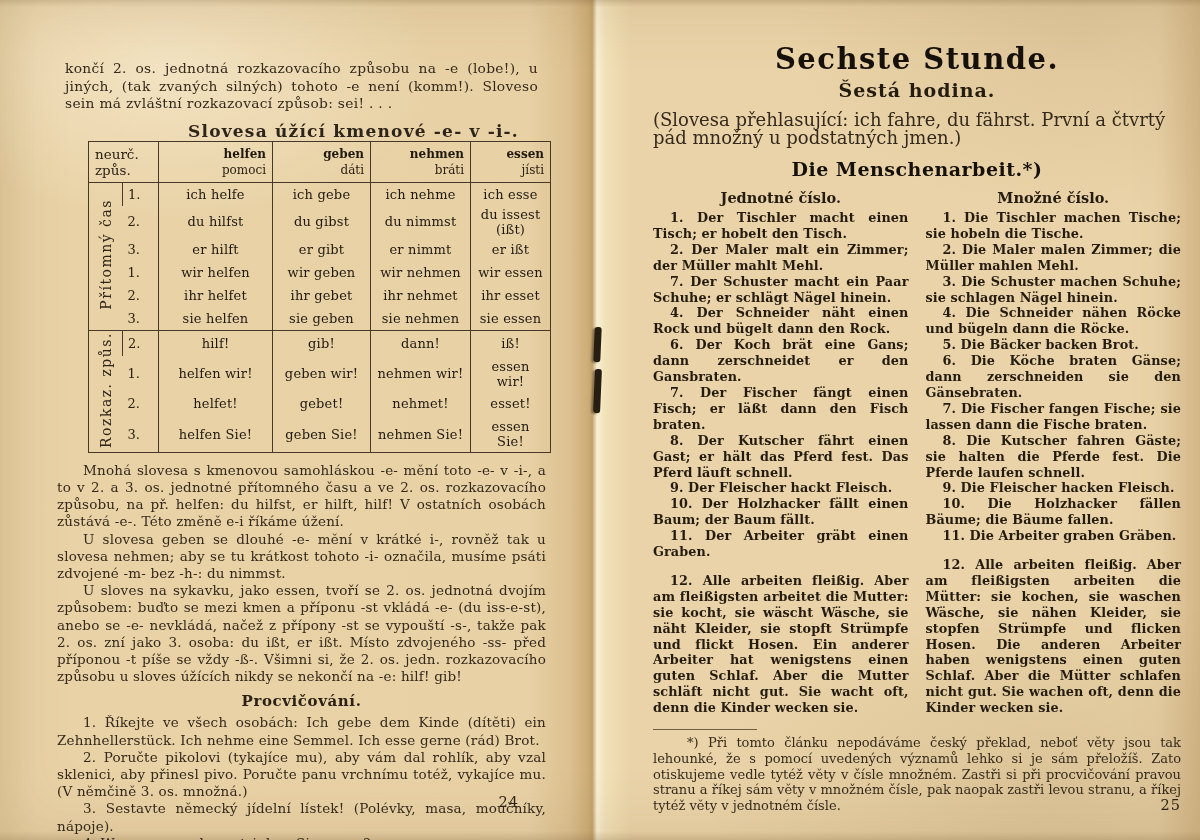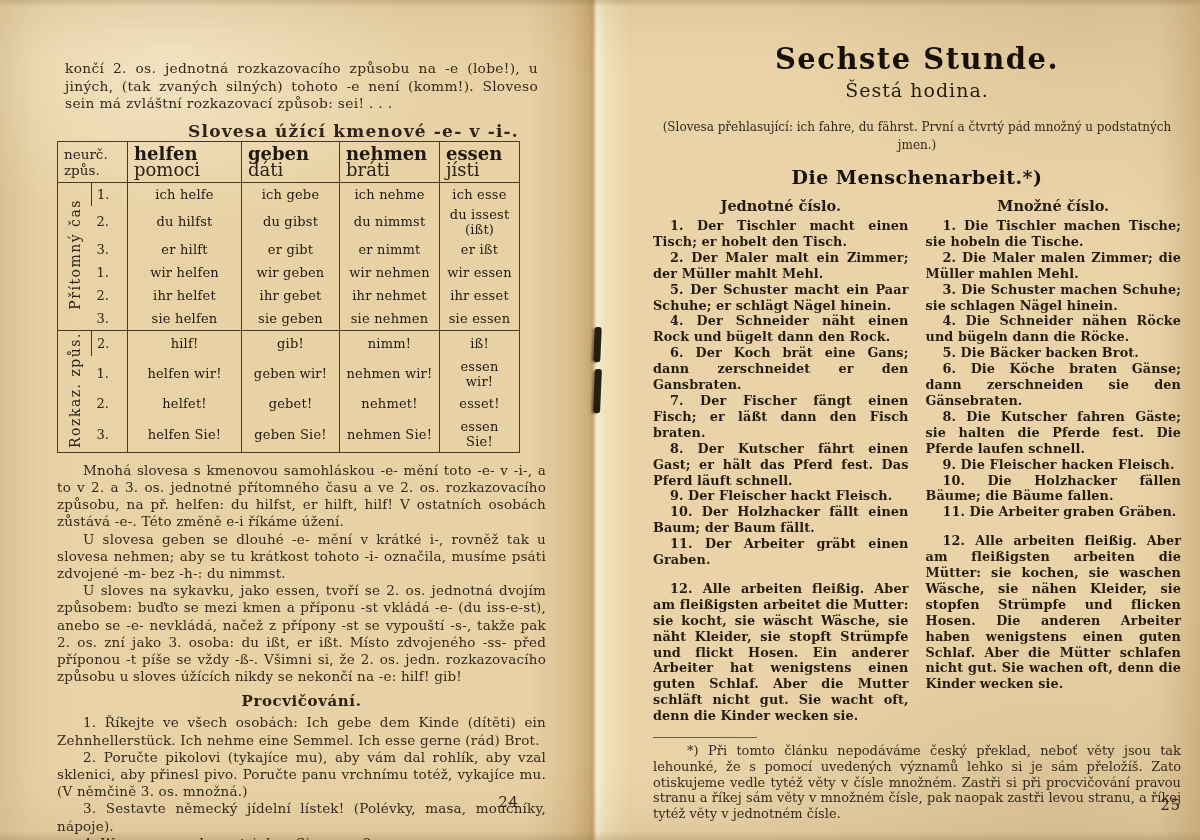--- a/index.html
+++ b/index.html
@@ -34,44 +34,44 @@
     transform:rotate(2.5deg);}
   .stitch.s1{top:327px;height:35px;}
   .stitch.s2{top:369px;height:44px;}
 
   
   .page{position:absolute;}
   .page.left{left:57px;top:52px;width:489px;}
   .intro{margin:8px;font-size:13.8px;line-height:17.6px;text-align:justify;letter-spacing:0.3px;}
   .caption{margin:7px 0 0 0;width:462px;text-align:right;font-size:17px;letter-spacing:1.2px;font-weight:bold;color:#2e251a;}
   table.verb{border-collapse:collapse;width:462px;table-layout:fixed;
-    border:1.6px solid #46392a;font-size:13px;color:#2b2215;}
+    border:1.6px solid #46392a;font-size:13px;color:#2b2215;margin-left:31px;}
   table.verb td, table.verb th{border-left:1px solid #46392a;padding:1px 5px;vertical-align:middle;font-weight:normal;}
   table.verb td:first-child, table.verb th:first-child{border-left:none;}
-  tr.head th{border-bottom:1.4px solid #46392a;text-align:left;font-size:18px;line-height:16px;padding:4px 6px;}
+  tr.head th{border-bottom:1.4px solid #46392a;text-align:right;font-size:12px;line-height:16px;padding:4px 6px;}
   tr.head th.corner{text-align:left;font-size:13.5px;}
   .dw{display:block;font-weight:bold;color:#1f1910;}
   .cw{display:block;}
   td.rot{width:34px;text-align:center;padding:0;}
   td.rot span{writing-mode:vertical-rl;transform:rotate(180deg);display:inline-block;
     font-size:14px;letter-spacing:1.5px;color:#2e251a;white-space:nowrap;}
   td.num{width:26px;text-align:left;padding-left:9px;font-size:13px;}
   td.de{font-weight:bold;color:#1f1910;font-size:13px;letter-spacing:0.2px;text-align:center;}
   tr.body td{height:21px;}
   tr.secstart td{border-top:1.4px solid #46392a;}
   .para{margin:0;text-indent:26px;text-align:justify;font-size:13.5px;line-height:17.2px;letter-spacing:0.2px;}
   .para.first{margin-top:9px;}
   .procvic{margin:7px 0 4px 0;text-align:center;font-size:15px;font-weight:bold;letter-spacing:0.6px;color:#2b2215;}
   .exercise{margin:0;text-indent:26px;text-align:justify;font-size:13.5px;line-height:17.2px;letter-spacing:0.2px;}
 
   
   .page.right{left:653px;top:42px;width:528px;}
   .title{margin:0;text-align:center;font-size:29px;font-weight:bold;letter-spacing:1.5px;color:#16100a;}
-  .subtitle{margin:3px 0 0 0;text-align:center;font-size:19px;font-weight:normal;letter-spacing:1px;color:#241c10;}
-  .note{margin:18px 0 0 0;text-align:center;font-size:12px;line-height:17.5px;}
+  .subtitle{margin:3px 0 0 0;text-align:center;font-size:19px;font-weight:bold;letter-spacing:1px;color:#241c10;}
+  .note{margin:10px 0 0 0;font-size:18px;line-height:17.5px;}
   .article{margin:12px 0 0 0;text-align:center;font-size:19px;font-weight:bold;letter-spacing:0.5px;color:#16100a;}
   .cols{display:flex;gap:17px;margin-top:9px;}
   .col{width:256px;}
   .colhead{text-align:center;font-weight:bold;font-size:14.5px;margin-bottom:4px;color:#241c10;}
   .sent{margin:0;text-indent:17px;text-align:justify;font-size:12.8px;line-height:15.9px;
     font-weight:bold;color:#241c10;letter-spacing:0.1px;}
   .sent.gap{margin-top:13px;}
   .fsep{width:104px;border-top:1.2px solid #6e5e43;margin:13px 0 5px 0;}
   .footnote{margin:0;font-size:13px;line-height:15.8px;text-align:justify;text-indent:34px;color:#352b1d;}
 
@@ -161,21 +161,21 @@
         <td class="de">sie helfen</td>
         <td class="de">sie geben</td>
         <td class="de">sie nehmen</td>
         <td class="de">sie essen</td>
       </tr>
       <tr class="body secstart">
         <td class="rot" rowspan="4"><span>Rozkaz. způs.</span></td>
         <td class="num">2.</td>
         <td class="de">hilf!</td>
         <td class="de">gib!</td>
-        <td class="de">nimm!</td>
+        <td class="de">dann!</td>
         <td class="de">iß!</td>
       </tr>
       <tr class="body">
         <td class="num">1.</td>
         <td class="de">helfen wir!</td>
         <td class="de">geben wir!</td>
         <td class="de">nehmen wir!</td>
         <td class="de">essen wir!</td>
       </tr>
       <tr class="body">
@@ -210,38 +210,39 @@
     <h1 class="title">Sechste Stunde.</h1>
     <h2 class="subtitle">Šestá hodina.</h2>
     <p class="note">(Slovesa přehlasující: ich fahre, du fährst. První a čtvrtý pád množný u podstatných jmen.)</p>
     <h3 class="article">Die Menschenarbeit.*)</h3>
 
     <div class="cols">
       <div class="col">
         <div class="colhead">Jednotné číslo.</div>
         <p class="sent">1. Der Tischler macht einen Tisch; er hobelt den Tisch.</p>
         <p class="sent">2. Der Maler malt ein Zimmer; der Müller mahlt Mehl.</p>
-        <p class="sent">5. Der Schuster macht ein Paar Schuhe; er schlägt Nägel hinein.</p>
+        <p class="sent">7. Der Schuster macht ein Paar Schuhe; er schlägt Nägel hinein.</p>
         <p class="sent">4. Der Schneider näht einen Rock und bügelt dann den Rock.</p>
         <p class="sent">6. Der Koch brät eine Gans; dann zerschneidet er den Gansbraten.</p>
         <p class="sent">7. Der Fischer fängt einen Fisch; er läßt dann den Fisch braten.</p>
         <p class="sent">8. Der Kutscher fährt einen Gast; er hält das Pferd fest. Das Pferd läuft schnell.</p>
         <p class="sent">9. Der Fleischer hackt Fleisch.</p>
         <p class="sent">10. Der Holzhacker fällt einen Baum; der Baum fällt.</p>
         <p class="sent">11. Der Arbeiter gräbt einen Graben.</p>
         <p class="sent gap">12. Alle arbeiten fleißig. Aber am fleißigsten arbeitet die Mutter: sie kocht, sie wäscht Wäsche, sie näht Kleider, sie stopft Strümpfe und flickt Hosen. Ein anderer Arbeiter hat wenigstens einen guten Schlaf. Aber die Mutter schläft nicht gut. Sie wacht oft, denn die Kinder wecken sie.</p>
       </div>
       <div class="col">
         <div class="colhead">Množné číslo.</div>
         <p class="sent">1. Die Tischler machen Tische; sie hobeln die Tische.</p>
         <p class="sent">2. Die Maler malen Zimmer; die Müller mahlen Mehl.</p>
         <p class="sent">3. Die Schuster machen Schuhe; sie schlagen Nägel hinein.</p>
         <p class="sent">4. Die Schneider nähen Röcke und bügeln dann die Röcke.</p>
         <p class="sent">5. Die Bäcker backen Brot.</p>
         <p class="sent">6. Die Köche braten Gänse; dann zerschneiden sie den Gänsebraten.</p>
+        <p class="sent">7. Die Fischer fangen Fische; sie lassen dann die Fische braten.</p>
         <p class="sent">8. Die Kutscher fahren Gäste; sie halten die Pferde fest. Die Pferde laufen schnell.</p>
         <p class="sent">9. Die Fleischer hacken Fleisch.</p>
         <p class="sent">10. Die Holzhacker fällen Bäume; die Bäume fallen.</p>
         <p class="sent">11. Die Arbeiter graben Gräben.</p>
         <p class="sent gap">12. Alle arbeiten fleißig. Aber am fleißigsten arbeiten die Mütter: sie kochen, sie waschen Wäsche, sie nähen Kleider, sie stopfen Strümpfe und flicken Hosen. Die anderen Arbeiter haben wenigstens einen guten Schlaf. Aber die Mütter schlafen nicht gut. Sie wachen oft, denn die Kinder wecken sie.</p>
       </div>
     </div>
 
     <div class="fsep"></div>
     <p class="footnote">*) Při tomto článku nepodáváme český překlad, neboť věty jsou tak lehounké, že s pomocí uvedených významů lehko si je sám přeložíš. Zato otiskujeme vedle tytéž věty v čísle množném. Zastři si při procvičování pravou stranu a říkej sám věty v množném čísle, pak naopak zastři levou stranu, a říkej tytéž věty v jednotném čísle.</p>

